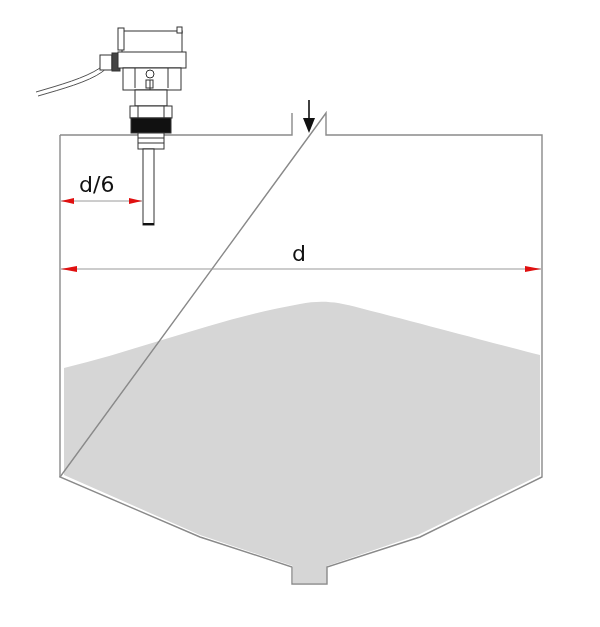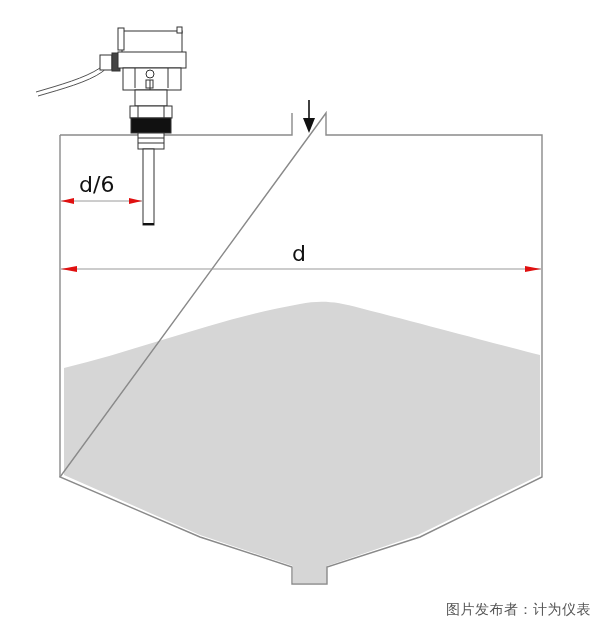--- a/index.html
+++ b/index.html
@@ -76,14 +76,13 @@
     <g>
       <line x1="61" y1="269" x2="541" y2="269" stroke="#9a9a9a" stroke-width="1.2"></line>
       <polygon points="61,269 77,266 77,272" fill="#e01010"></polygon>
       <polygon points="541,269 525,266 525,272" fill="#e01010"></polygon>
     </g>
   </svg>
 
   <div class="dim-label" style="left:79px; top:174px;">d/6</div>
   <div class="dim-label" style="left:292px; top:243px;">d</div>
 
-  <div class="credit">图片发布者：计为仪表</div>
 </div>
 
 </body></html>

